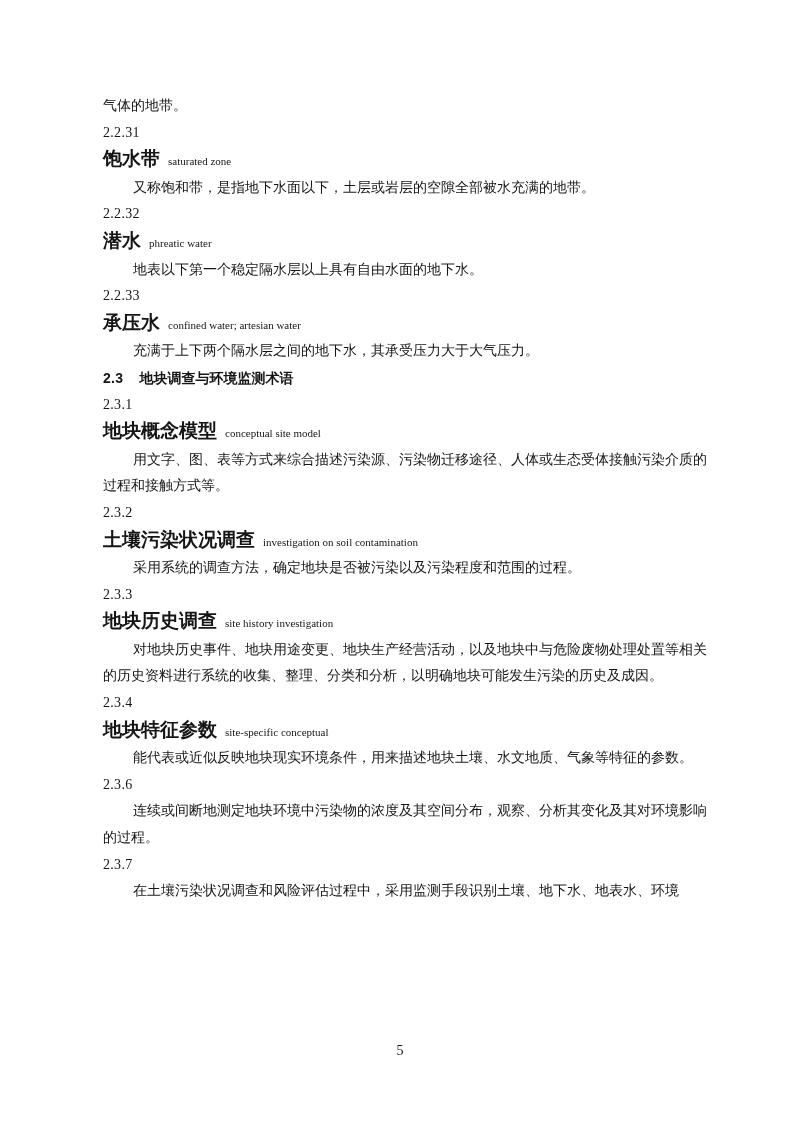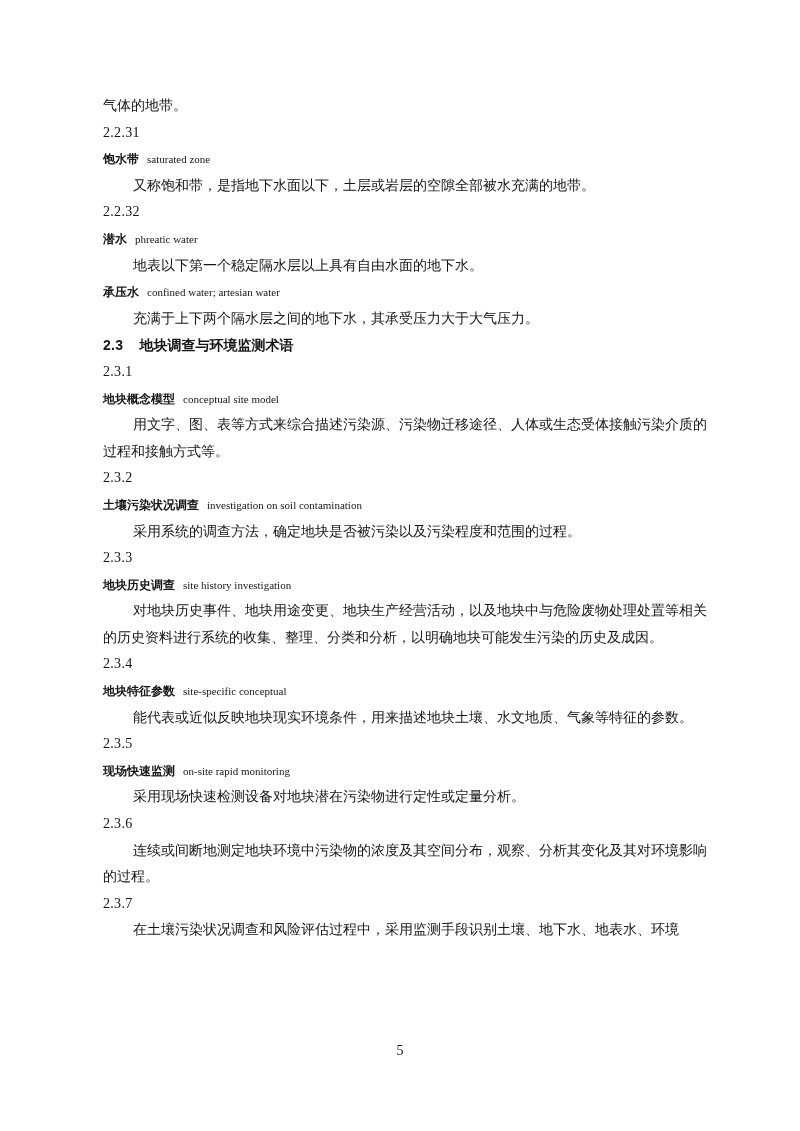--- a/index.html
+++ b/index.html
@@ -37,21 +37,21 @@
     font-size: 14.5px;
     letter-spacing: 0.3px;
   }
   
   .term {
     padding-left: 30px;
   }
   .term .cn {
     font-family: "Liberation Sans", "DejaVu Sans", sans-serif;
     font-weight: bold;
-    font-size: 12px;
+    font-size: 19px;
   }
   .term .en {
     font-size: 11px;
     margin-left: 8px;
   }
   
   .def {
     text-align: justify;
     text-indent: 30px;
   }
@@ -90,20 +90,21 @@
       <p class="def">又称饱和带，是指地下水面以下，土层或岩层的空隙全部被水充满的地带。</p>
     </div>
 
     <div>
       <p class="num">2.2.32</p>
       <p class="term"><span class="cn">潜水</span><span class="en">phreatic water</span></p>
       <p class="def">地表以下第一个稳定隔水层以上具有自由水面的地下水。</p>
     </div>
 
     <div>
+      <p class="num">2.2.33</p>
       <p class="term"><span class="cn">承压水</span><span class="en">confined water; artesian water</span></p>
       <p class="def">充满于上下两个隔水层之间的地下水，其承受压力大于大气压力。</p>
     </div>
 
     <p class="heading"><span class="h-num">2.3</span><span>地块调查与环境监测术语</span></p>
 
     <div>
       <p class="num">2.3.1</p>
       <p class="term"><span class="cn">地块概念模型</span><span class="en">conceptual site model</span></p>
       <p class="def">用文字、图、表等方式来综合描述污染源、污染物迁移途径、人体或生态受体接触污染介质的过程和接触方式等。</p>
@@ -120,25 +121,20 @@
       <p class="term"><span class="cn">地块历史调查</span><span class="en">site history investigation</span></p>
       <p class="def">对地块历史事件、地块用途变更、地块生产经营活动，以及地块中与危险废物处理处置等相关的历史资料进行系统的收集、整理、分类和分析，以明确地块可能发生污染的历史及成因。</p>
     </div>
 
     <div>
       <p class="num">2.3.4</p>
       <p class="term"><span class="cn">地块特征参数</span><span class="en">site-specific conceptual</span></p>
       <p class="def">能代表或近似反映地块现实环境条件，用来描述地块土壤、水文地质、气象等特征的参数。</p>
     </div>
 
-    <div>
-      <p class="num">2.3.5</p>
-      <p class="term"><span class="cn">现场快速监测</span><span class="en">on-site rapid monitoring</span></p>
-      <p class="def">采用现场快速检测设备对地块潜在污染物进行定性或定量分析。</p>
-    </div>
 
     <div>
       <p class="num">2.3.6</p>
       <p class="def">连续或间断地测定地块环境中污染物的浓度及其空间分布，观察、分析其变化及其对环境影响的过程。</p>
     </div>
 
     <div>
       <p class="num">2.3.7</p>
       <p class="def">在土壤污染状况调查和风险评估过程中，采用监测手段识别土壤、地下水、地表水、环境</p>
     </div>

